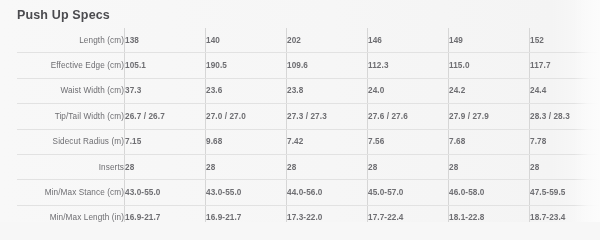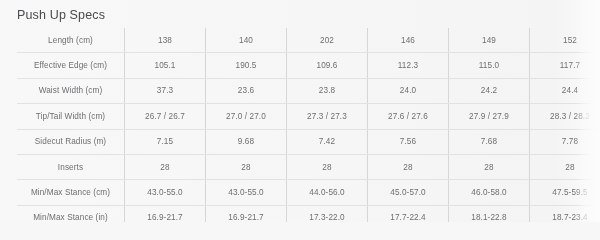--- a/index.html
+++ b/index.html
@@ -22,20 +22,21 @@
   }
   .title {
     position: absolute;
     left: 17px;
     top: 7px;
     font-size: 12.5px;
     letter-spacing: 0.15px;
     color: #4b4b4f;
     line-height: 16px;
     white-space: nowrap;
+    font-weight: bold;
   }
   .table-wrap {
     position: absolute;
     left: 17px;
     top: 28px;
     width: 600px;
     height: 180px;
   }
   table.spec {
     border-collapse: collapse;
@@ -51,28 +52,28 @@
     letter-spacing: 0.1px;
     vertical-align: middle;
     white-space: nowrap;
   }
   table.spec tr:last-child td {
     border-bottom: 1px solid #ececec;
   }
   td.rowlabel {
     width: 107px;
     padding-left: 9px;
-    text-align: center;
+    text-align: right;
     border-right: 1px solid #d6d6d6;
     color: #65656a;
   }
   td.val {
     width: 80px;
-    text-align: center;
     border-right: 1px solid #d6d6d6;
+    font-weight: bold;
   }
   td.val.last {
     border-right: none;
   }
   .fade-right {
     position: absolute;
     right: 0;
     top: 0;
     width: 26px;
     height: 222px;
@@ -155,21 +156,21 @@
           <td class="rowlabel">Min/Max Stance (cm)</td>
           <td class="val">43.0-55.0</td>
           <td class="val">43.0-55.0</td>
           <td class="val">44.0-56.0</td>
           <td class="val">45.0-57.0</td>
           <td class="val">46.0-58.0</td>
           <td class="val last">47.5-59.5</td>
         </tr>
 
         <tr>
-          <td class="rowlabel">Min/Max Stance (in)</td>
+          <td class="rowlabel">Min/Max Length (in)</td>
           <td class="val">16.9-21.7</td>
           <td class="val">16.9-21.7</td>
           <td class="val">17.3-22.0</td>
           <td class="val">17.7-22.4</td>
           <td class="val">18.1-22.8</td>
           <td class="val last">18.7-23.4</td>
         </tr>
 
       </tbody>
     </table>

